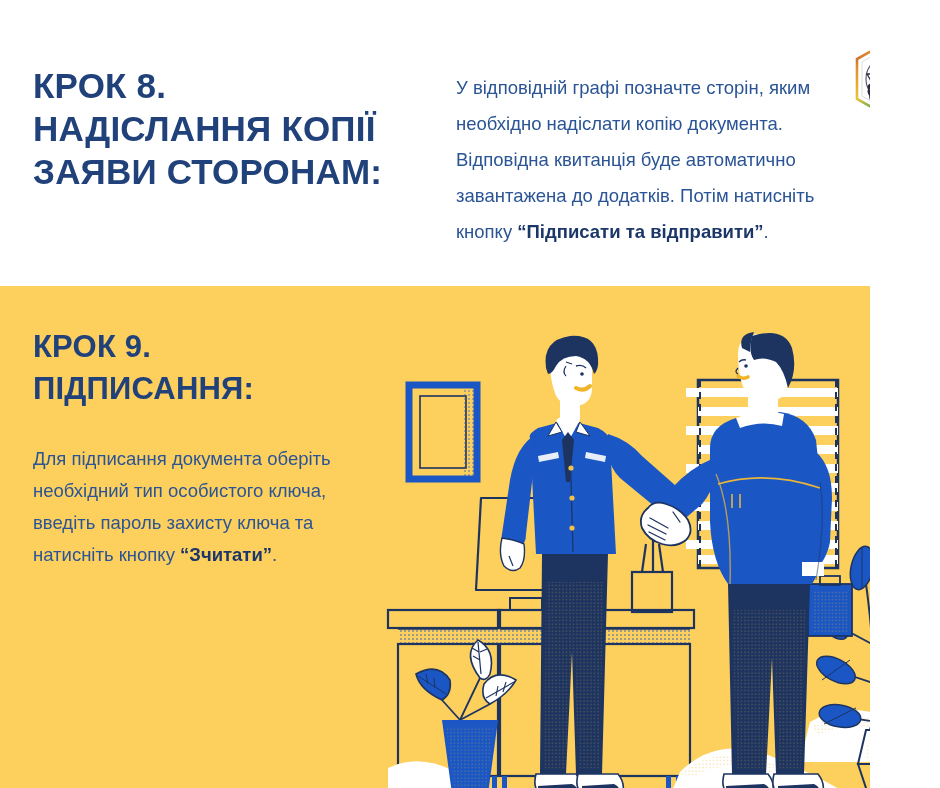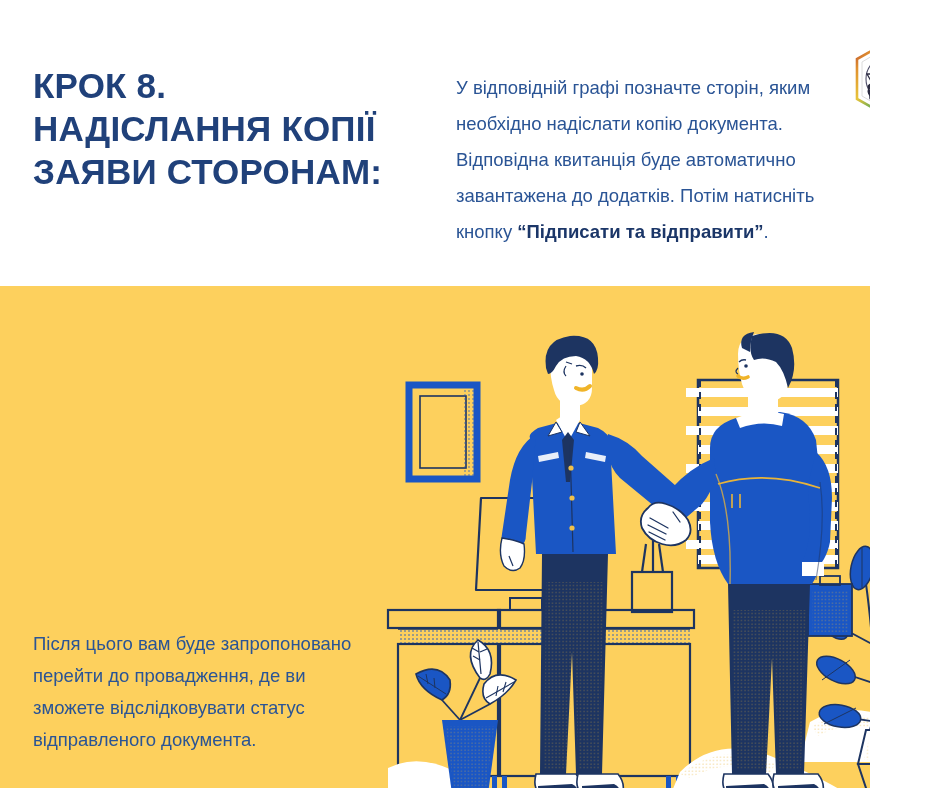--- a/index.html
+++ b/index.html
@@ -183,23 +183,27 @@
           <ellipse cx="53" cy="63" rx="1.6" ry="2.6" transform="rotate(-40 53 63)"></ellipse>
           <ellipse cx="48" cy="66.5" rx="1.6" ry="2.6" transform="rotate(-62 48 66.5)"></ellipse>
           <ellipse cx="43" cy="68.5" rx="1.5" ry="2.4" transform="rotate(-78 43 68.5)"></ellipse>
         </g>
       </svg>
     </div>
   </div>
 
   <div class="yellow-section">
 
-
-
-    <div class="step9-paragraph-2">Після цього вам буде запропоновано перейти до провадження, де ви зможете відслідковувати статус відправленого документа.</div>
+    <div class="step9-heading">КРОК 9.
+ПІДПИСАННЯ:</div>
+
+    <div class="step9-paragraph-1">
+      <span>Для підписання документа оберіть необхідний тип особистого ключа, введіть пароль захисту ключа та натисніть кнопку </span><span class="bold-quote">“Зчитати”</span><span>.</span>
+    </div>
+
 
     <div class="illustration">
       <svg viewBox="0 0 560 498" width="560" height="498">
         <defs>
           <pattern id="dots" width="4" height="4" patternUnits="userSpaceOnUse">
             <circle cx="1" cy="1" r="0.75" fill="#f5c542"></circle>
           </pattern>
           <pattern id="dotsBlue" width="4" height="4" patternUnits="userSpaceOnUse">
             <circle cx="1" cy="1" r="0.8" fill="#1a56c4"></circle>
           </pattern>

